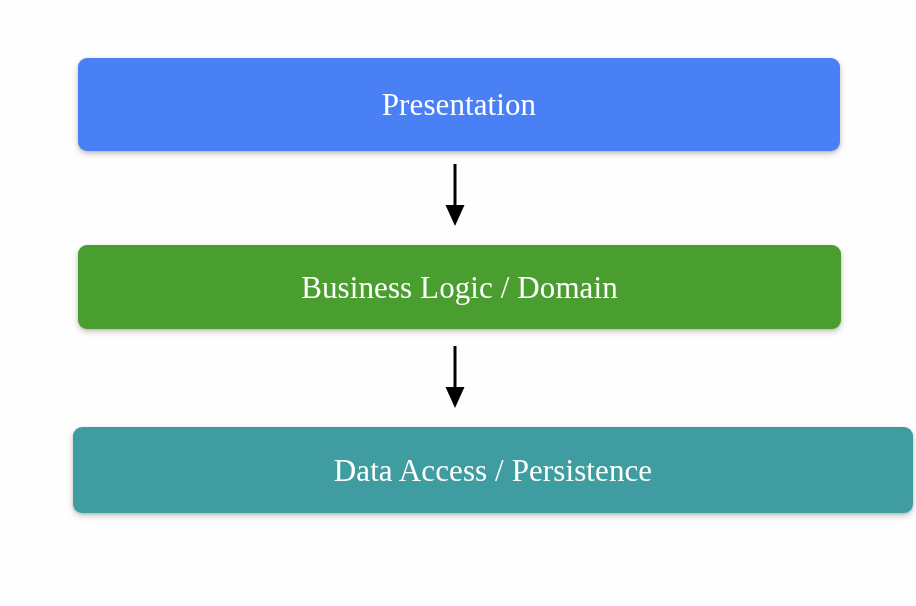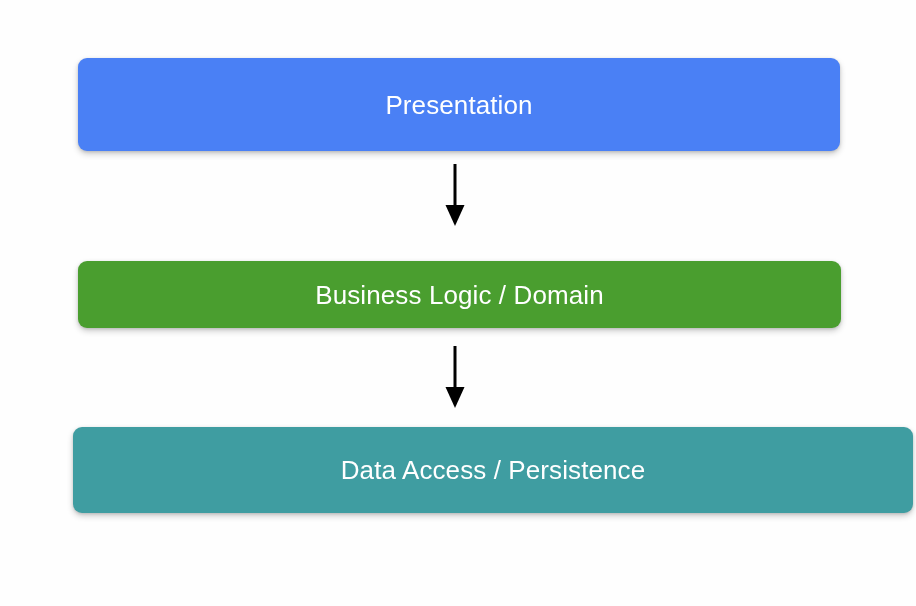--- a/index.html
+++ b/index.html
@@ -26,45 +26,44 @@
     position: absolute;
     display: flex;
     align-items: center;
     justify-content: center;
     border-radius: 9px;
     box-sizing: border-box;
     box-shadow: 0 3px 6px rgba(0,0,0,0.20), 0 1px 3px rgba(0,0,0,0.13);
   }
   .layer-label {
     color: #ffffff;
-    font-family: Liberation Sans, sans-serif;
-    font-size: 26px;
+    font-family: Liberation Serif, serif;
+    font-size: 31px;
     font-weight: 400;
     letter-spacing: 0.1px;
     line-height: 1;
     white-space: nowrap;
     text-align: left;
   }
 
   
   #layer-0 {
     left: 78px;
     top: 58px;
     width: 762px;
     height: 93px;
     background: #4a80f5;
   }
   
   #layer-1 {
     left: 78px;
     top: 245px;
     width: 763px;
-    height: 67px;
+    height: 84px;
     background: #4a9e2f;
-    margin-top: 16px;
   }
   
   #layer-2 {
     left: 73px;
     top: 427px;
     width: 840px;
     height: 86px;
     background: #3f9da1;
   }
 

